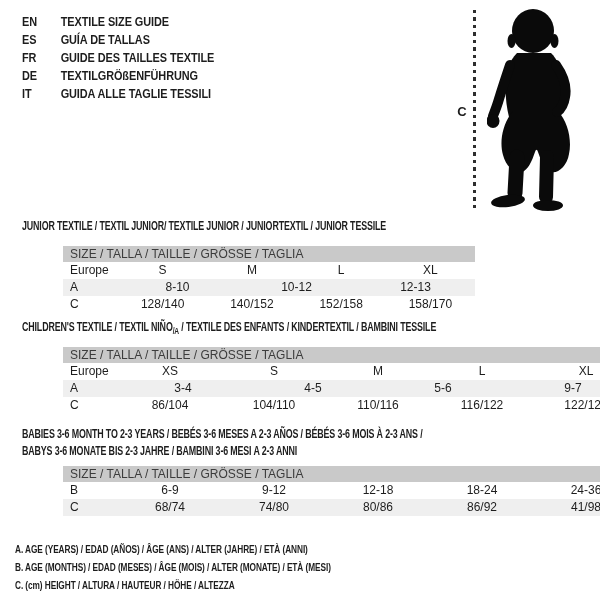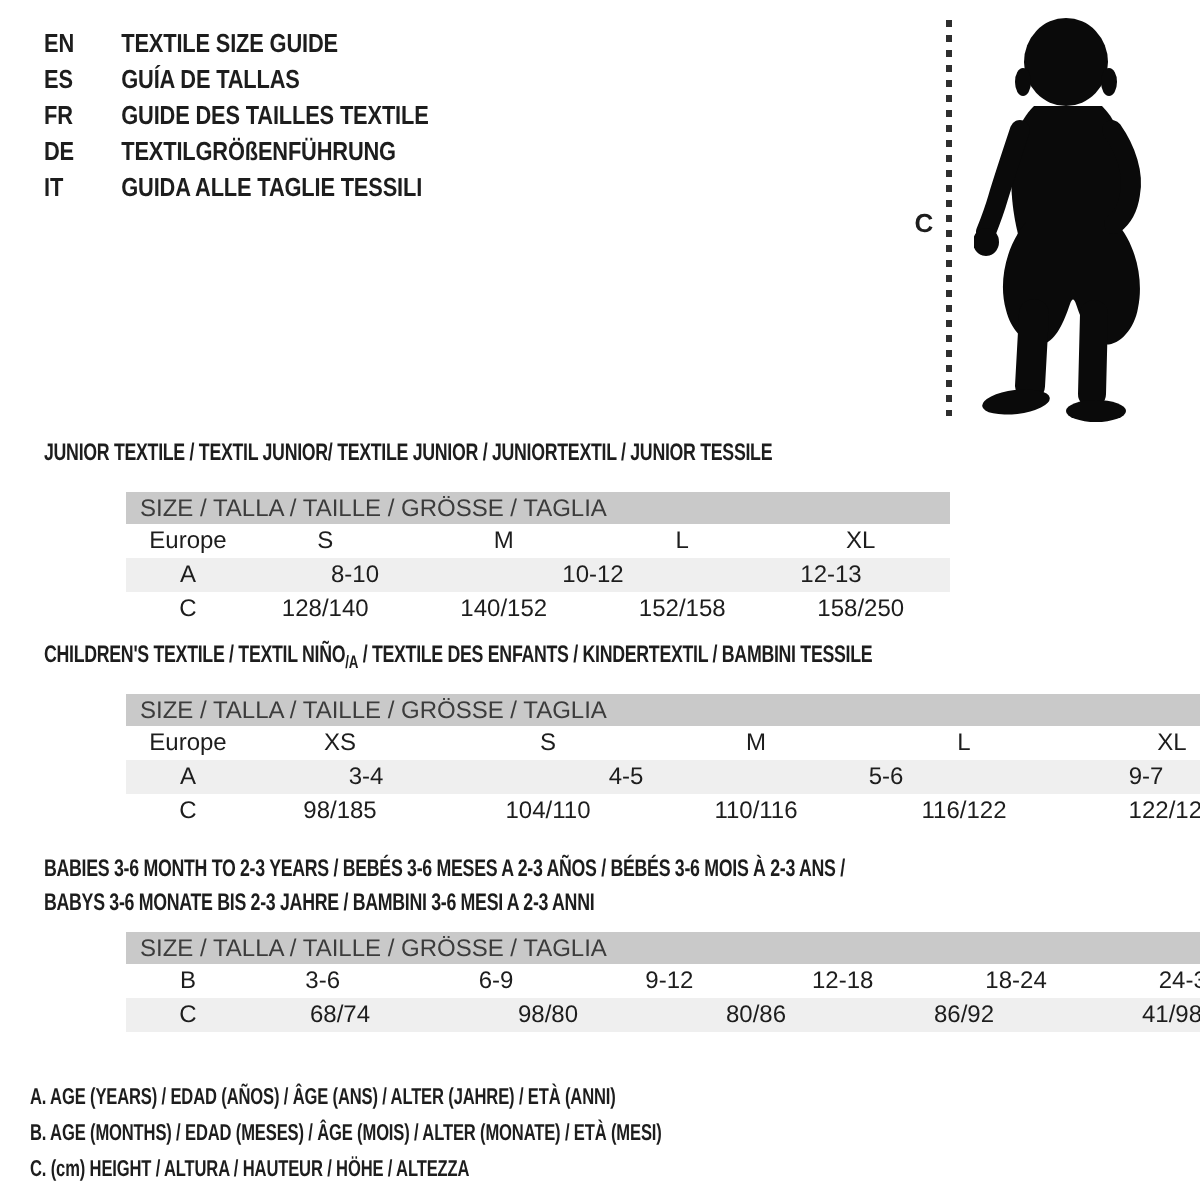--- a/index.html
+++ b/index.html
@@ -29,21 +29,21 @@
 
   
   .size-table{left:30px;margin-left:33px;}
   .tbl-1{top:246px;width:412px;}
   .tbl-2{top:347px;width:575px;}
   .tbl-3{top:466px;width:575px;}
   .t-head{height:16px;line-height:16px;background:#c9c9c9;color:#3c3c3c;
           font-size:12px;padding-left:7px;white-space:nowrap;}
   .t-row{display:flex;height:17px;line-height:17px;font-size:12px;}
   .t-row.alt{background:#efefef;}
-  .t-label{flex:0 0 48px;padding-left:7px;text-align:center;}
+  .t-label{flex:0 0 48px;padding-left:7px;text-align:left;}
   .t-cell{flex:1;text-align:center;}
 
   
   .footnotes{left:15px;top:540px;transform:scaleX(0.72);transform-origin:0 0;}
   .footnote{line-height:18px;font-size:11.5px;font-weight:700;letter-spacing:-0.1px;white-space:nowrap;}
 </style>
 </head>
 <body>
 
 <div class="abs lang-block">
@@ -102,21 +102,21 @@
     <span class="t-label">A</span>
     <span class="t-cell">8-10</span>
     <span class="t-cell">10-12</span>
     <span class="t-cell">12-13</span>
   </div>
   <div class="t-row">
     <span class="t-label">C</span>
     <span class="t-cell">128/140</span>
     <span class="t-cell">140/152</span>
     <span class="t-cell">152/158</span>
-    <span class="t-cell">158/250</span>
+    <span class="t-cell">158/170</span>
   </div>
 </div>
 
 <div class="abs t-title title-2">
   <span>CHILDREN'S TEXTILE / TEXTIL NIÑO</span><span class="sub">/A</span><span> / TEXTILE DES ENFANTS / KINDERTEXTIL / BAMBINI TESSILE</span>
 </div>
 <div class="abs size-table tbl-2">
   <div class="t-head">SIZE / TALLA / TAILLE / GRÖSSE / TAGLIA</div>
   <div class="t-row">
     <span class="t-label">Europe</span>
@@ -128,47 +128,46 @@
   </div>
   <div class="t-row alt">
     <span class="t-label">A</span>
     <span class="t-cell">3-4</span>
     <span class="t-cell">4-5</span>
     <span class="t-cell">5-6</span>
     <span class="t-cell">9-7</span>
   </div>
   <div class="t-row">
     <span class="t-label">C</span>
-    <span class="t-cell">98/185</span>
+    <span class="t-cell">86/104</span>
     <span class="t-cell">104/110</span>
     <span class="t-cell">110/116</span>
     <span class="t-cell">116/122</span>
     <span class="t-cell">122/128</span>
   </div>
 </div>
 
 <div class="abs t-title title-3">
   <div>BABIES 3-6 MONTH TO 2-3 YEARS / BEBÉS 3-6 MESES A 2-3 AÑOS / BÉBÉS 3-6 MOIS À 2-3 ANS /</div>
   <div>BABYS 3-6 MONATE BIS 2-3 JAHRE / BAMBINI 3-6 MESI A 2-3 ANNI</div>
 </div>
 <div class="abs size-table tbl-3">
   <div class="t-head">SIZE / TALLA / TAILLE / GRÖSSE / TAGLIA</div>
   <div class="t-row">
     <span class="t-label">B</span>
-    <span class="t-cell">3-6</span>
     <span class="t-cell">6-9</span>
     <span class="t-cell">9-12</span>
     <span class="t-cell">12-18</span>
     <span class="t-cell">18-24</span>
     <span class="t-cell">24-36</span>
   </div>
   <div class="t-row alt">
     <span class="t-label">C</span>
     <span class="t-cell">68/74</span>
-    <span class="t-cell">98/80</span>
+    <span class="t-cell">74/80</span>
     <span class="t-cell">80/86</span>
     <span class="t-cell">86/92</span>
     <span class="t-cell">41/98</span>
   </div>
 </div>
 
 <div class="abs footnotes">
   <div class="footnote">A. AGE (YEARS) / EDAD (AÑOS) / ÂGE (ANS) / ALTER (JAHRE) / ETÀ (ANNI)</div>
   <div class="footnote">B. AGE (MONTHS) / EDAD (MESES) / ÂGE (MOIS) / ALTER (MONATE) / ETÀ (MESI)</div>
   <div class="footnote">C. (cm) HEIGHT / ALTURA / HAUTEUR / HÖHE / ALTEZZA</div>

